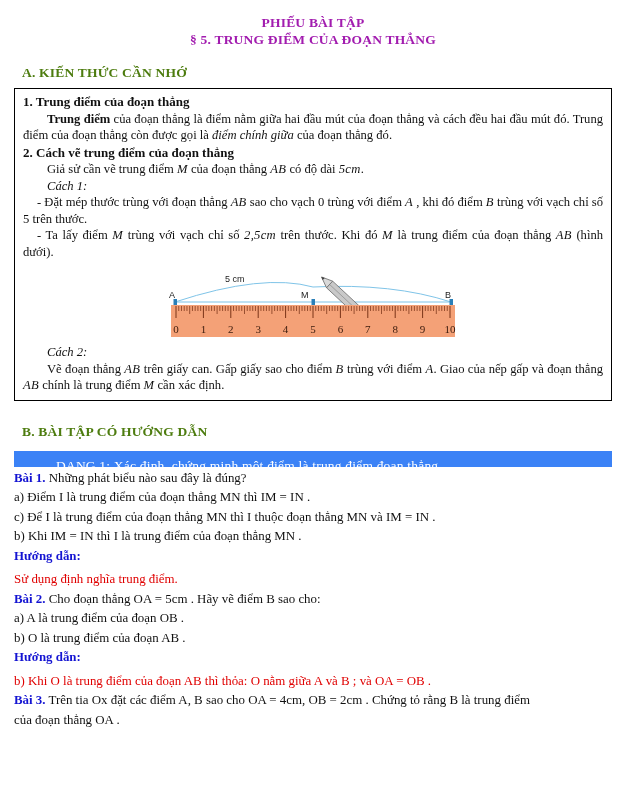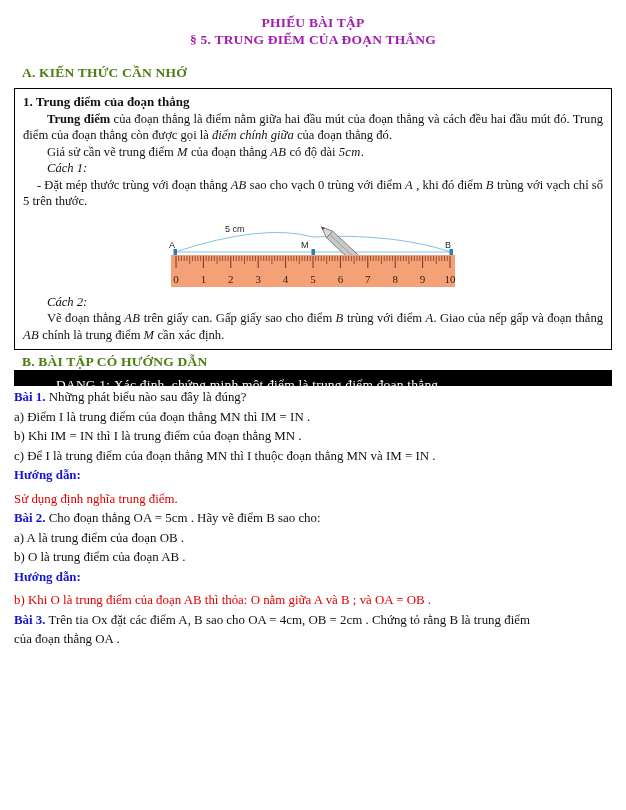--- a/index.html
+++ b/index.html
@@ -37,21 +37,21 @@
   .doc-title .line2 { font-size: 13.5px; }
 
   
   .section-heading {
     color: #4d7c0f;
     font-weight: bold;
     font-size: 13.5px;
     letter-spacing: 0.2px;
   }
   #section-a-heading { margin-top: 17px; margin-left: 8px; }
-  #section-b-heading { margin-top: 4px; margin-left: 8px; }
+  #section-b-heading { margin-top: 23px; margin-left: 8px; }
 
   
   .knowledge-box {
     border: 1.3px solid #000;
     margin-top: 7px;
     padding: 4px 8px 6px 8px;
     box-sizing: border-box;
   }
   .kb-title {
     font-weight: bold;
@@ -86,26 +86,27 @@
   .figure-wrap {
     margin: 5px 0 4px 0;
     display: flex;
     justify-content: center;
   }
   .ruler-figure { position: relative; width: 300px; height: 75px; }
   .ruler-figure svg { display: block; }
 
   
   .dang-banner {
-    background: #000000;
+    background: #3b82f6;
     color: #ffffff;
     font-size: 13.5px;
     height: 16px;
     line-height: 30px;
     padding-left: 42px;
+    margin-top: 11px;
     box-sizing: border-box;
     letter-spacing: 0.2px;
   }
 
   
   .ex-line {
     font-size: 12.9px;
     line-height: 16.5px;
     margin: 0;
     padding-top: 3px;
@@ -127,27 +128,29 @@
   </div>
 
   <div class="section-heading" id="section-a-heading">A. KIẾN THỨC CẦN NHỚ</div>
 
   <div class="knowledge-box">
 
     <p class="kb-title">1. Trung điểm của đoạn thẳng</p>
 
     <p class="kb-para"><span class="b">Trung điểm</span><span> của đoạn thẳng là điểm nằm giữa hai đầu mút của đoạn thẳng và cách đều hai đầu mút đó. Trung điểm của đoạn thẳng còn được gọi là </span><span class="it">điểm chính giữa</span><span> của đoạn thẳng đó.</span></p>
 
+    <p class="kb-title">2. Cách vẽ trung điểm của đoạn thẳng</p>
 
     <p class="kb-para"><span>Giả sử cần vẽ trung điểm </span><span class="mathit">M</span><span> của đoạn thẳng </span><span class="mathit">AB</span><span> có độ dài </span><span class="mathit">5cm</span><span>.</span></p>
 
     <p class="cach">Cách 1:</p>
 
     <p class="kb-para dash"><span>- Đặt mép thước trùng với đoạn thẳng </span><span class="mathit">AB</span><span> sao cho vạch 0 trùng với điểm </span><span class="mathit">A</span><span> , khi đó điểm </span><span class="mathit">B</span><span> trùng với vạch chỉ số 5 trên thước.</span></p>
 
+    <p class="kb-para dash"><span>- Ta lấy điểm </span><span class="mathit">M</span><span> trùng với vạch chỉ số </span><span class="mathit">2,5cm</span><span> trên thước. Khi đó </span><span class="mathit">M</span><span> là trung điểm của đoạn thẳng </span><span class="mathit">AB</span><span> (hình dưới).</span></p>
 
     <div class="figure-wrap">
       <div class="ruler-figure">
         <svg width="300" height="75" viewBox="0 0 300 75">
 
           <path d="M 12 37 Q 100 8 150 22" fill="none" stroke="#7fc4e8" stroke-width="1"></path>
           <path d="M 150 22 Q 230 18 288 37" fill="none" stroke="#7fc4e8" stroke-width="1"></path>
 
           <line x1="12" y1="37" x2="288" y2="37" stroke="#7fc4e8" stroke-width="1.2"></line>
 
@@ -298,22 +301,22 @@
 
   </div>
 
   <div class="section-heading" id="section-b-heading">B. BÀI TẬP CÓ HƯỚNG DẪN</div>
 
   <div class="dang-banner">DẠNG 1: Xác định, chứng minh một điểm là trung điểm đoạn thẳng</div>
 
   <div id="exercise-list">
       <p class="ex-line"><span class="ex-label">Bài 1.</span><span> Những phát biểu nào sau đây là đúng?</span></p>
       <p class="ex-line">a) Điểm  I  là trung điểm của đoạn thẳng  MN  thì  IM = IN .</p>
+      <p class="ex-line">c) Để  I  là trung điểm của đoạn thẳng  MN  thì  I  thuộc đoạn thẳng  MN  và  IM = IN .</p>
       <p class="ex-line">b) Khi  IM = IN  thì  I  là trung điểm của đoạn thẳng  MN .</p>
-      <p class="ex-line">c) Để  I  là trung điểm của đoạn thẳng  MN  thì  I  thuộc đoạn thẳng  MN  và  IM = IN .</p>
       <p class="ex-line huong-dan">Hướng dẫn:</p>
       <p class="ex-line answer tight">Sử dụng định nghĩa trung điểm.</p>
       <p class="ex-line"><span class="ex-label">Bài 2.</span><span> Cho đoạn thẳng  OA = 5cm . Hãy vẽ điểm  B  sao cho:</span></p>
       <p class="ex-line">a)  A  là trung điểm của đoạn  OB .</p>
       <p class="ex-line">b)  O  là trung điểm của đoạn  AB .</p>
       <p class="ex-line huong-dan">Hướng dẫn:</p>
       <p class="ex-line answer tight">b) Khi  O  là trung điểm của đoạn  AB  thì thỏa:  O  nằm giữa  A  và  B ; và  OA = OB .</p>
       <p class="ex-line"><span class="ex-label">Bài 3.</span><span> Trên tia  Ox  đặt các điểm  A, B  sao cho  OA = 4cm, OB = 2cm . Chứng tỏ rằng  B  là trung điểm</span></p>
       <p class="ex-cont">của đoạn thẳng  OA .</p>
     </div>

